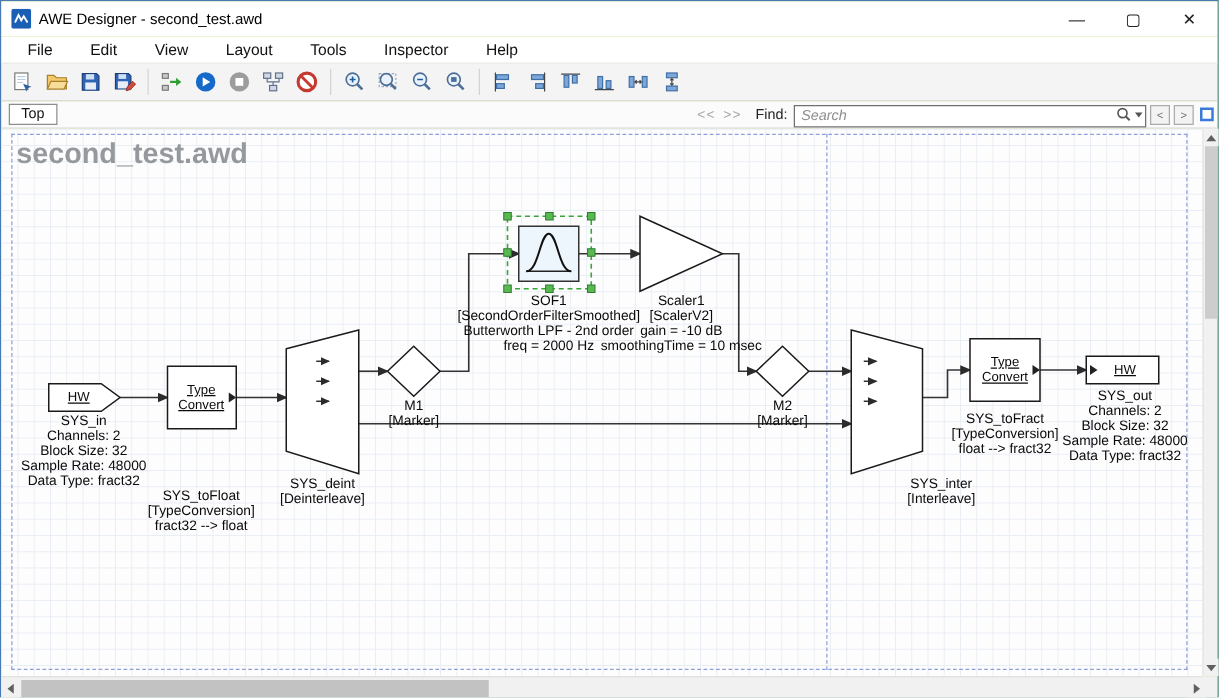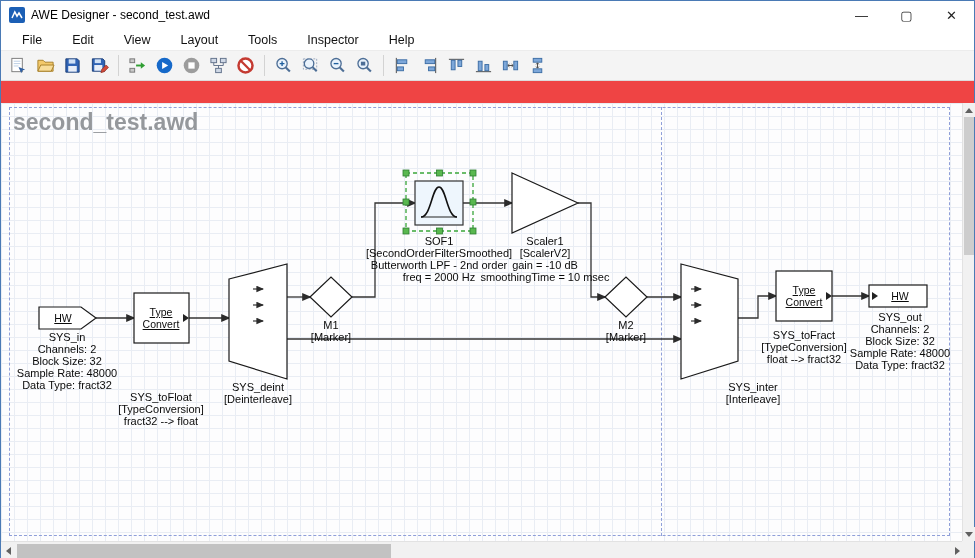--- a/index.html
+++ b/index.html
@@ -1,18 +1,18 @@
 <!DOCTYPE html>
 <html><head>
 <meta charset="utf-8">
 <style>
   * { margin:0; padding:0; box-sizing:border-box; }
   html,body { width:975px; height:558px; }
   body { font-family:"Liberation Sans", sans-serif; background:#fff; overflow:hidden; }
-  .window { position:relative; width:975px; height:558px; border:1px solid #4a7ab5; background:#ef4444; }
+  .window { position:relative; width:975px; height:558px; border:1px solid #4a7ab5; background:#84cc16; }
 
   
   .titlebar { height:28px; display:flex; align-items:center; background:#fff; }
   .app-icon { width:16px; height:16px; margin:0 6px 0 8px; flex:0 0 auto; }
   .title-text { font-size:12px; color:#000; flex:1 1 auto; white-space:nowrap; }
   .win-btn { width:45px; height:28px; display:flex; align-items:center; justify-content:center;
              font-size:13px; color:#222; cursor:default; }
 
   
   .menubar { height:22px; display:flex; align-items:center; background:#fff; border-bottom:1px solid #ececec; }
@@ -231,20 +231,40 @@
     </div>
     <div class="tb-icon">
       <svg width="19" height="19" viewBox="0 0 20 20">
         <rect x="5.5" y="2.5" width="9" height="4" fill="#7da7d9" stroke="#3d6ea5"></rect>
         <rect x="5.5" y="13.5" width="9" height="4" fill="#7da7d9" stroke="#3d6ea5"></rect>
         <path d="M10 7.5v5M8.6 8.8L10 7.2l1.4 1.6M8.6 11.2L10 12.8l1.4-1.6" stroke="#444" fill="none"></path>
       </svg>
     </div>
   </div>
 
+  <div class="findrow">
+    <div class="top-tab">Top</div>
+    <div class="spacer"></div>
+    <span class="nav-chev">&lt;&lt;</span>
+    <span class="nav-chev">&gt;&gt;</span>
+    <span class="find-label">Find:</span>
+    <div class="search-wrap">
+      <input type="text" placeholder="Search" style="">
+      <div class="search-icons">
+        <svg width="14" height="14" viewBox="0 0 14 14">
+          <circle cx="6" cy="5.5" r="3.6" fill="none" stroke="#555" stroke-width="1.3"></circle>
+          <path d="M8.7 8.2l3 3" stroke="#555" stroke-width="1.5"></path>
+        </svg>
+        <span class="caret-down"></span>
+      </div>
+    </div>
+    <div class="mini-btn">&lt;</div>
+    <div class="mini-btn">&gt;</div>
+    <div class="corner-btn"></div>
+  </div>
 
   <div class="canvas">
     <div class="page-border"></div>
     <div class="page-vline"></div>
     <div class="watermark">second_test.awd</div>
 
     <svg class="wires-svg" width="963" height="438" viewBox="0 0 963 438">
       <defs>
         <marker id="arr" markerWidth="7" markerHeight="7" refX="6" refY="3" orient="auto">
           <path d="M0,0 L7,3 L0,6 z" fill="#2b2b2b"></path>

